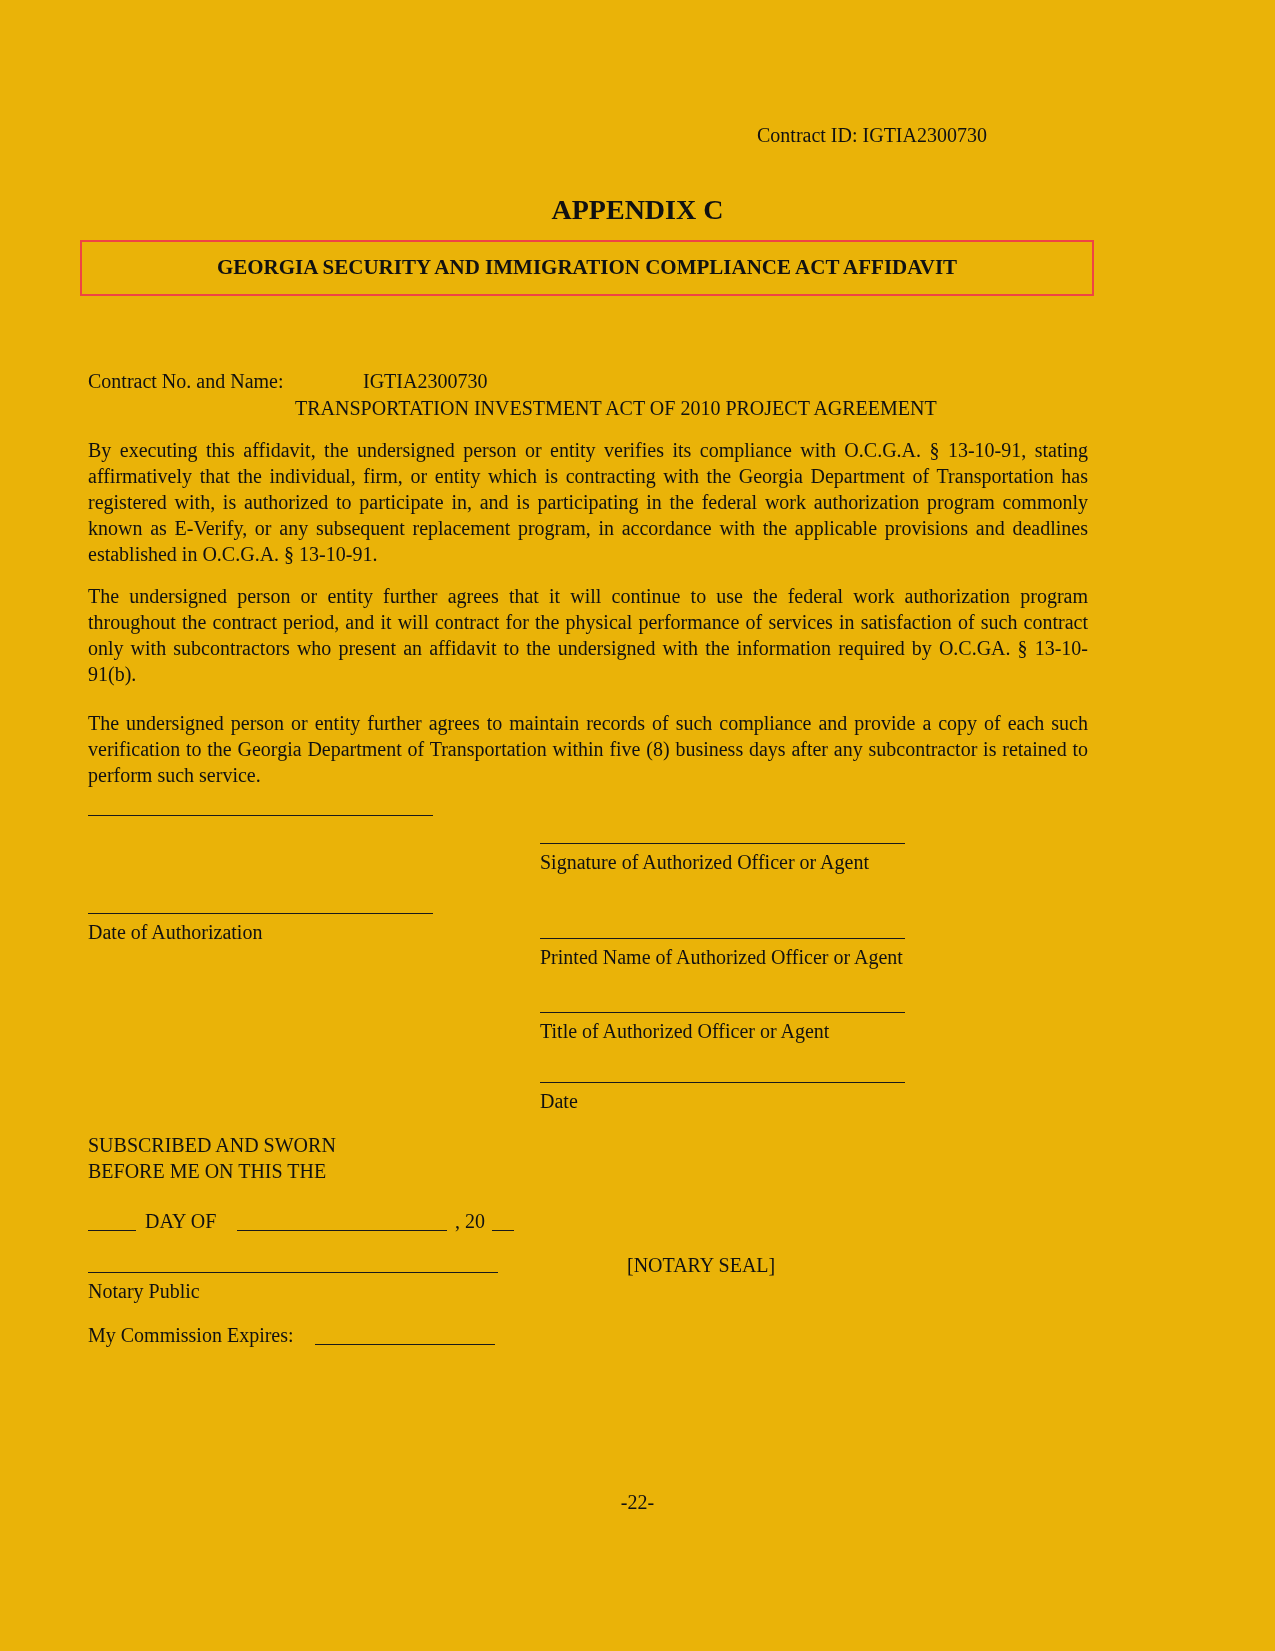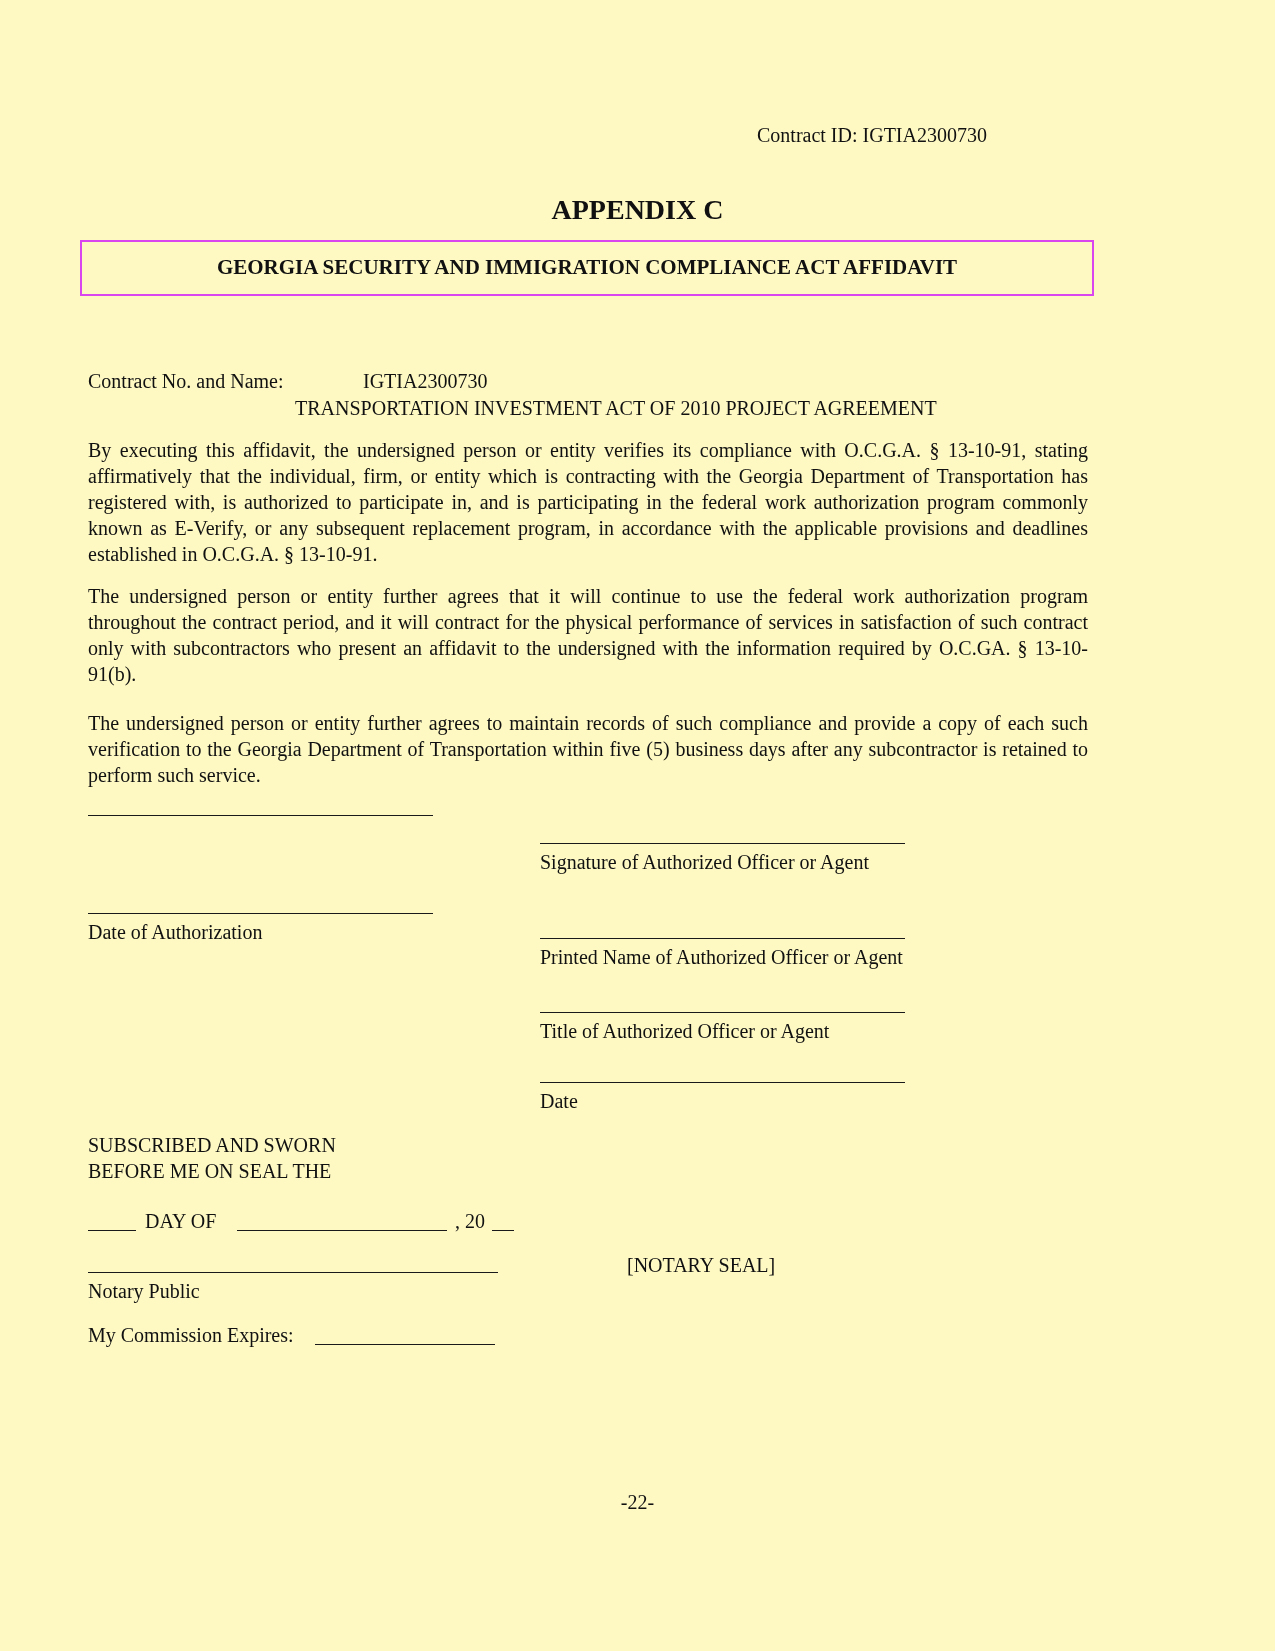--- a/index.html
+++ b/index.html
@@ -4,36 +4,36 @@
 <style>
   html, body {
     margin: 0;
     padding: 0;
     background: #ffffff;
   }
   .page {
     position: relative;
     width: 1275px;
     height: 1651px;
-    background: #fef9c3;
+    background: #eab308;
     font-family: "Liberation Serif", "DejaVu Serif", serif;
     color: #111111;
     overflow: hidden;
   }
   .abs { position: absolute; }
   .t   { font-size: 20px; line-height: 1.3; }
   .bold { font-weight: bold; }
   .center { text-align: center; }
   .justify { text-align: justify; }
   .rule {
     border-bottom: 1.6px solid #1a1a1a;
     height: 0;
   }
   .title-box {
-    border: 2px solid #d946ef;
+    border: 2px solid #ef4444;
     display: flex;
     align-items: center;
     justify-content: center;
   }
   .nowrap { white-space: nowrap; }
 </style>
 </head>
 <body>
 
 <div class="page">
@@ -48,41 +48,41 @@
 
 
   <div class="abs t nowrap" style="left:88px; top:368px;">Contract No. and Name:</div>
   <div class="abs t nowrap" style="left:363px; top:368px;">IGTIA2300730</div>
   <div class="abs t nowrap" style="left:295px; top:395px;">TRANSPORTATION INVESTMENT ACT OF 2010 PROJECT AGREEMENT</div>
 
   <div class="abs t justify" style="left:88px; top:437px; width:1000px;">By executing this affidavit, the undersigned person or entity verifies its compliance with O.C.G.A. § 13-10-91, stating affirmatively that the individual, firm, or entity which is contracting with the Georgia Department of Transportation has registered with, is authorized to participate in, and is participating in the federal work authorization program commonly known as E-Verify, or any subsequent replacement program, in accordance with the applicable provisions and deadlines established in O.C.G.A. § 13-10-91.</div>
 
   <div class="abs t justify" style="left:88px; top:583px; width:1000px;">The undersigned person or entity further agrees that it will continue to use the federal work authorization program throughout the contract period, and it will contract for the physical performance of services in satisfaction of such contract only with subcontractors who present an affidavit to the undersigned with the information required by O.C.GA. § 13-10-91(b).</div>
 
-  <div class="abs t justify" style="left:88px; top:710px; width:1000px;">The undersigned person or entity further agrees to maintain records of such compliance and provide a copy of each such verification to the Georgia Department of Transportation within five (5) business days after any subcontractor is retained to perform such service.</div>
+  <div class="abs t justify" style="left:88px; top:710px; width:1000px;">The undersigned person or entity further agrees to maintain records of such compliance and provide a copy of each such verification to the Georgia Department of Transportation within five (8) business days after any subcontractor is retained to perform such service.</div>
 
   <div class="abs rule" style="left:88px; top:815px; width:345px;"></div>
 
   <div class="abs rule" style="left:88px; top:913px; width:345px;"></div>
   <div class="abs t" style="left:88px; top:919px;">Date of Authorization</div>
 
   <div class="abs rule" style="left:540px; top:843px; width:365px;"></div>
   <div class="abs t" style="left:540px; top:849px;">Signature of Authorized Officer or Agent</div>
 
   <div class="abs rule" style="left:540px; top:938px; width:365px;"></div>
   <div class="abs t" style="left:540px; top:944px;">Printed Name of Authorized Officer or Agent</div>
 
   <div class="abs rule" style="left:540px; top:1012px; width:365px;"></div>
   <div class="abs t" style="left:540px; top:1018px;">Title of Authorized Officer or Agent</div>
 
   <div class="abs rule" style="left:540px; top:1082px; width:365px;"></div>
   <div class="abs t" style="left:540px; top:1088px;">Date</div>
 
   <div class="abs t" style="left:88px; top:1132px;">SUBSCRIBED AND SWORN</div>
-  <div class="abs t" style="left:88px; top:1158px;">BEFORE ME ON SEAL THE</div>
+  <div class="abs t" style="left:88px; top:1158px;">BEFORE ME ON THIS THE</div>
 
   <div class="abs rule" style="left:88px; top:1230px; width:48px;"></div>
   <div class="abs t nowrap" style="left:145px; top:1208px;">DAY OF</div>
   <div class="abs rule" style="left:237px; top:1230px; width:210px;"></div>
   <div class="abs t nowrap" style="left:455px; top:1208px;text-align:right;">, 20</div>
   <div class="abs rule" style="left:492px; top:1230px; width:22px;"></div>
 
   <div class="abs rule" style="left:88px; top:1272px; width:410px;"></div>
   <div class="abs t" style="left:88px; top:1278px;">Notary Public</div>
 

